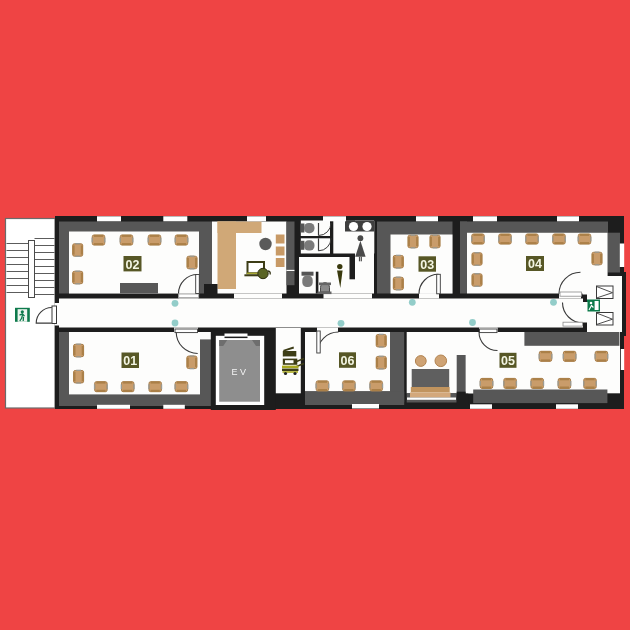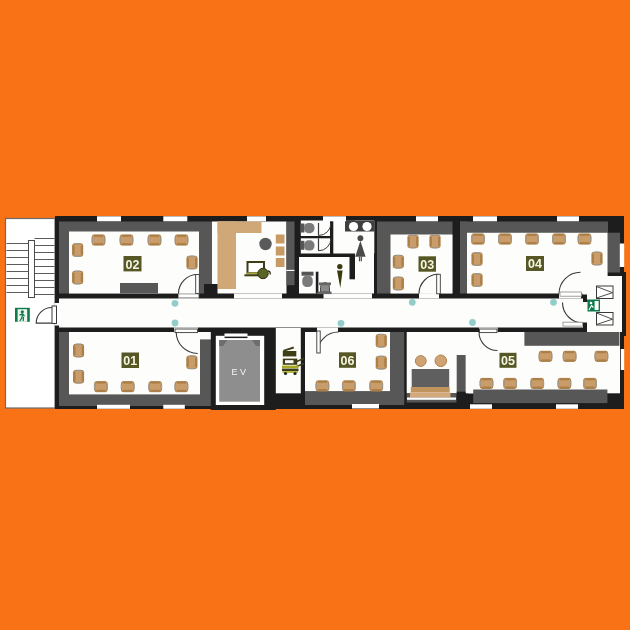--- a/index.html
+++ b/index.html
@@ -1,16 +1,16 @@
 <!DOCTYPE html>
 <html><head>
 <meta charset="utf-8">
 <style>
   html,body{margin:0;padding:0;background:#ffffff;}
-  #canvas{position:relative;width:630px;height:630px;background:#f97316;font-family:"Liberation Sans",sans-serif;}
+  #canvas{position:relative;width:630px;height:630px;background:#ef4444;font-family:"Liberation Sans",sans-serif;}
   svg{position:absolute;left:0;top:0;}
   text{font-family:"Liberation Sans",sans-serif;}
 </style>
 </head>
 <body>
 <div id="canvas">
 <svg width="630" height="630" viewBox="0 0 630 630">
 <defs>
   <g id="ch">
           <rect x="-6.2" y="-5" width="12.4" height="10" rx="1.6" fill="#c99c6a" stroke="#a87e4a" stroke-width="1"></rect>

